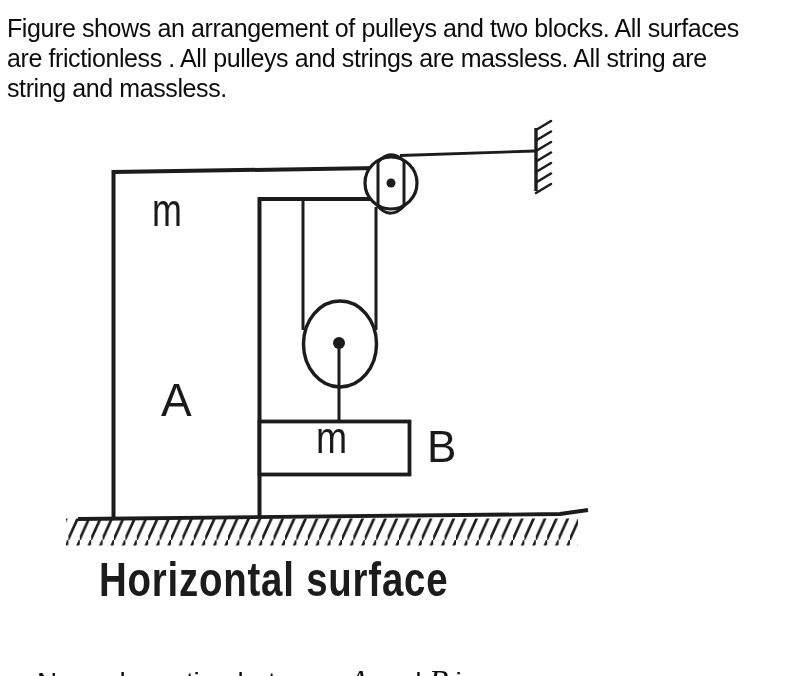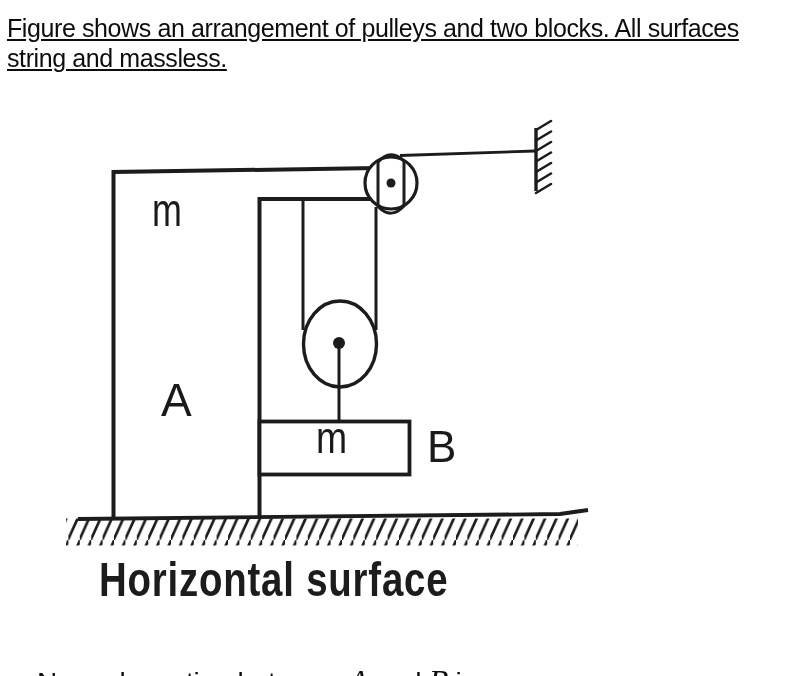--- a/index.html
+++ b/index.html
@@ -14,21 +14,20 @@
   }
   .intro {
     position: absolute;
     left: 7px;
     top: 13px;
     font-size: 25px;
     line-height: 30px;
     letter-spacing: -0.4px;
     white-space: nowrap;
     color: #0d0d0d;
-    text-decoration: underline;
   }
   .figure-svg {
     position: absolute;
     left: 0;
     top: 0;
     width: 800px;
     height: 676px;
   }
   .fig-label {
     position: absolute;
@@ -64,20 +63,21 @@
     font-size: 32px;
   }
 </style>
 </head>
 <body>
 
 <div class="screen">
 
   <div class="intro">
     <div>Figure shows an arrangement of pulleys and two blocks. All surfaces</div>
+    <div>are frictionless . All pulleys and strings are massless. All string are</div>
     <div>string and massless.</div>
   </div>
 
   <svg class="figure-svg" viewBox="0 0 800 676" xmlns="http://www.w3.org/2000/svg">
     <defs>
       <pattern id="groundHatch" width="11.4" height="27" patternUnits="userSpaceOnUse">
         <line x1="11.5" y1="0.5" x2="0" y2="26" stroke="#1c1c1c" stroke-width="2.7" stroke-linecap="round"></line>
       </pattern>
     </defs>
 

